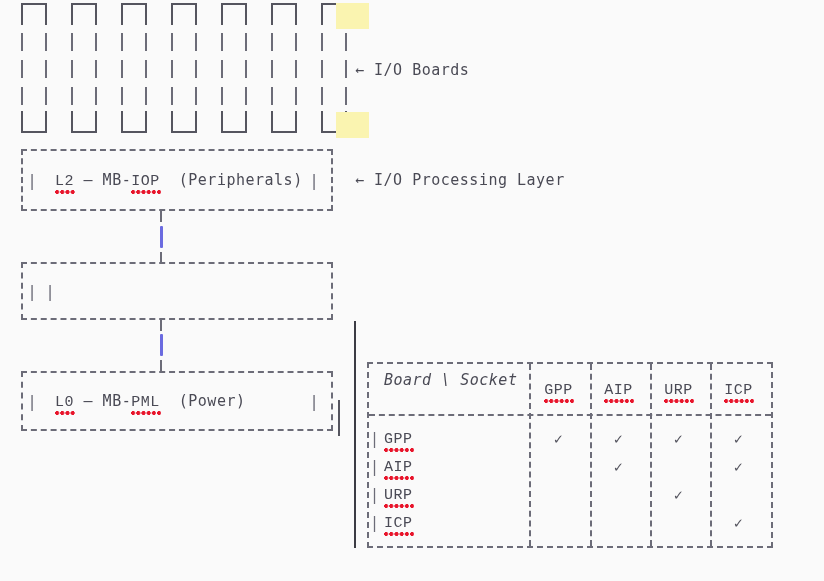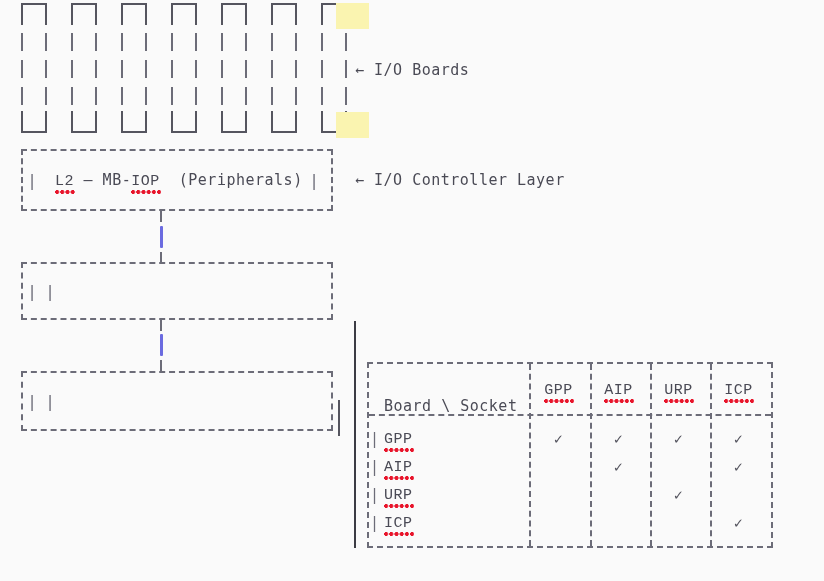--- a/index.html
+++ b/index.html
@@ -284,60 +284,61 @@
 
   <div class="anno" style="left:347px; top:61px;">← I/O Boards</div>
 
   <div class="layer-box" style="left:13px; top:149px; width:312px; height:62px;">
     <div class="layer-inner">
       <span class="layer-pipe">|</span>
       <span class="layer-text"><span class="sq">L2</span><span> – </span><span>MB-</span><span class="sq">IOP</span>&nbsp;&nbsp;<span>(Peripherals)</span></span>
       <span class="layer-pipe" style="margin-right:8px;">|</span>
     </div>
   </div>
-  <div class="anno" style="left:347px; top:171px;">← I/O Controller Layer</div>
+  <div class="anno" style="left:347px; top:171px;">← I/O Processing Layer</div>
 
   <div class="conn-tick" style="left:152px; top:211px;"></div>
   <div class="conn-caret" style="left:152px; top:226px; height:22px;"></div>
   <div class="conn-tick" style="left:152px; top:252px;"></div>
 
   <div class="layer-box" style="left:13px; top:262px; width:312px; height:58px;">
     <div class="layer-inner">
       <span class="layer-pipe">|</span>
       <span class="layer-pipe" style="margin-right:8px;">|</span>
     </div>
   </div>
 
   <div class="conn-tick" style="left:152px; top:320px;"></div>
   <div class="conn-caret" style="left:152px; top:334px; height:22px;"></div>
   <div class="conn-tick" style="left:152px; top:360px;"></div>
 
   <div class="layer-box" style="left:13px; top:371px; width:312px; height:60px;">
     <div class="layer-inner">
       <span class="layer-pipe">|</span>
+      <span class="layer-text"><span class="sq">L0</span><span> – </span><span>MB-</span><span class="sq">PML</span>&nbsp;&nbsp;<span>(Power)</span></span>
       <span class="layer-pipe" style="margin-right:8px;">|</span>
     </div>
   </div>
 
   <div class="edge-caret" style="left:330px; top:400px; height:36px;"></div>
 
   <div class="gutter-bar" style="left:346px; top:321px; height:227px;"></div>
 
 
   <div class="matrix" style="left:359px; top:362px; width:406px; height:186px;" id="matrix">
 
     <div class="mtx-vline" style="left:160px;"></div>
     <div class="mtx-vline" style="left:221px;"></div>
     <div class="mtx-vline" style="left:281px;"></div>
     <div class="mtx-vline" style="left:341px;"></div>
 
     <div class="mtx-hline" style="top:50px;"></div>
   </div>
 
-  <div class="mtx-cell" style="left:376px; top:395px; width:140px; height:22px;">Board \ Socket</div>
+  <div class="mtx-cell" style="left:376px; top:369px; width:140px; height:22px;font-style:italic;">Board \ Socket</div>
 
   <div class="mtx-cell center" style="left:521px; top:379px; width:59px; height:22px;"><span class="sq">GPP</span></div>
   <div class="mtx-cell center" style="left:581px; top:379px; width:59px; height:22px;"><span class="sq">AIP</span></div>
   <div class="mtx-cell center" style="left:641px; top:379px; width:59px; height:22px;"><span class="sq">URP</span></div>
   <div class="mtx-cell center" style="left:701px; top:379px; width:59px; height:22px;"><span class="sq">ICP</span></div>
 
   <div class="abs" style="left:0; top:0; width:824px; height:581px;" id="matrix-body">
       <div class="mtx-cell" style="left: 376px; top: 428px; width: 130px; height: 22px;"><span class="sq">GPP</span></div>
       <div class="mtx-cell" style="left: 362px; top: 428px; width: 12px; height: 22px; color: rgb(108, 108, 120);">|</div>
       <div class="mtx-cell center" style="left: 521px; top: 428px; width: 59px; height: 22px;"><span class="check">✓</span></div>

